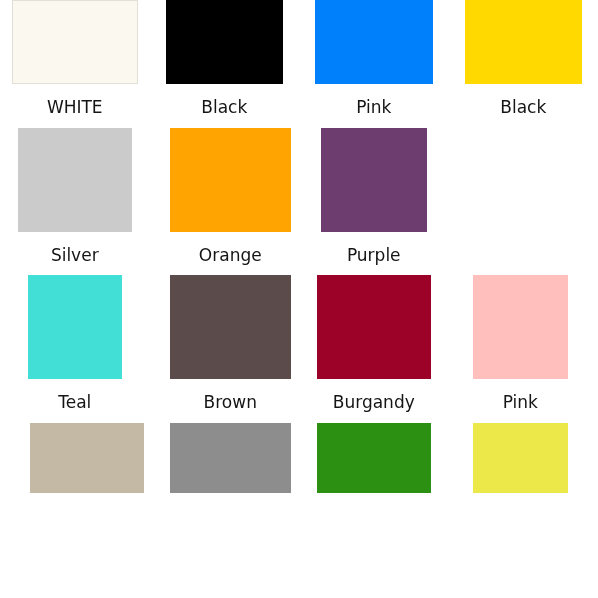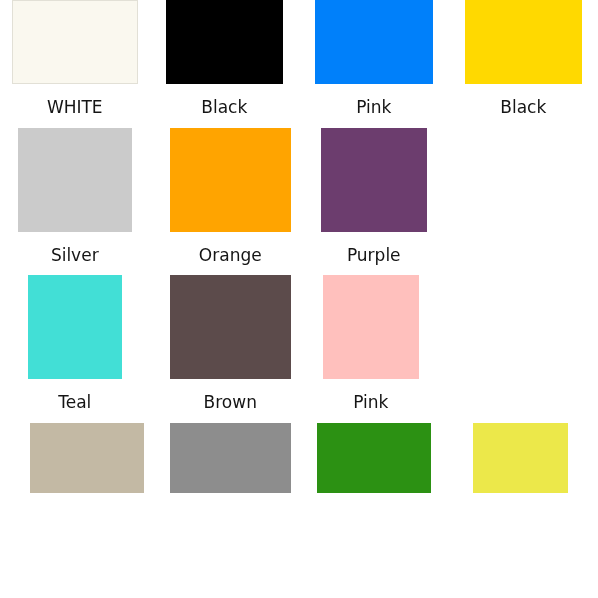--- a/index.html
+++ b/index.html
@@ -98,20 +98,24 @@
 
 <div class="swatch-grid row-3">
   <div class="swatch-cell inset-e">
     <div class="swatch-chip" style="background:#42dfd6;"></div>
     <div class="swatch-label">Teal</div>
   </div>
   <div class="swatch-cell inset-f">
     <div class="swatch-chip" style="background:#5c4b4b;"></div>
     <div class="swatch-label">Brown</div>
   </div>
+  <div class="swatch-cell inset-c">
+    <div class="swatch-chip" style="background:#9c0127;"></div>
+    <div class="swatch-label">Burgandy</div>
+  </div>
   <div class="swatch-cell inset-j">
     <div class="swatch-chip" style="background:#ffc0bd;"></div>
     <div class="swatch-label">Pink</div>
   </div>
 </div>
 
 <div class="swatch-grid row-4">
   <div class="swatch-cell inset-h">
     <div class="swatch-chip" style="background:#c3b9a4;"></div>
     <div class="swatch-label"></div>

